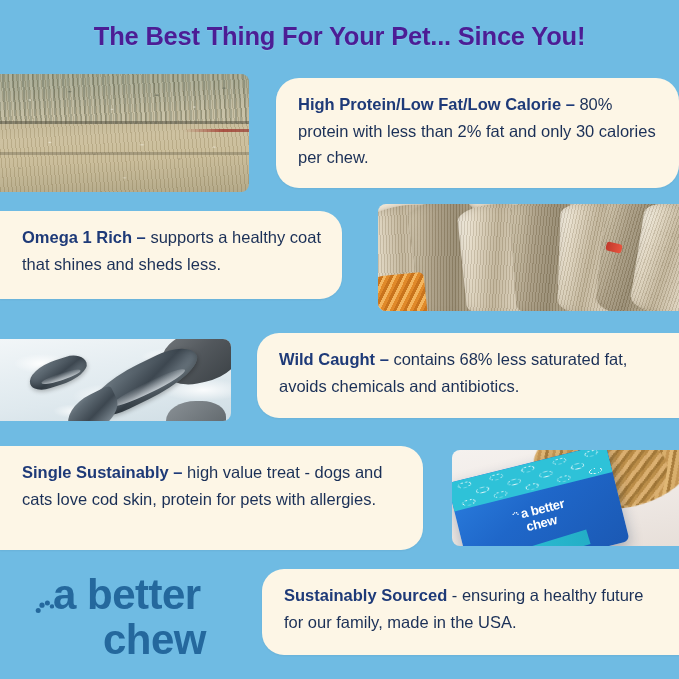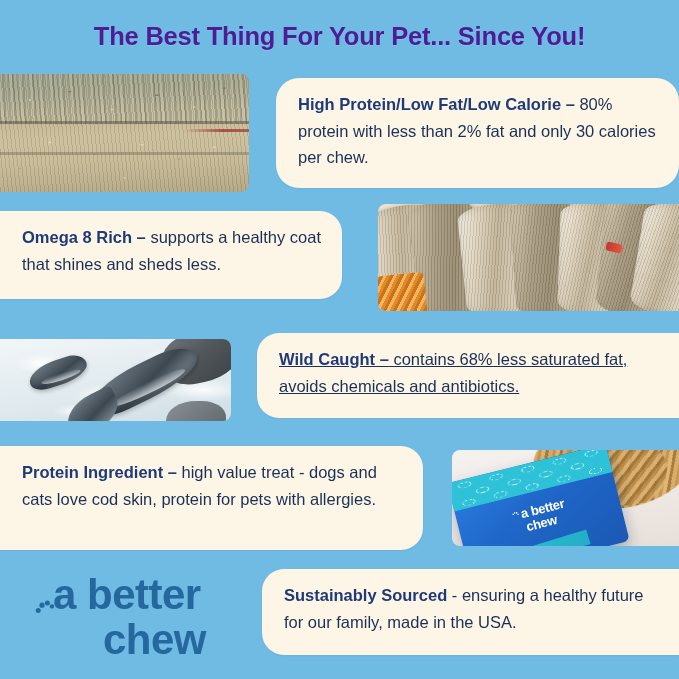--- a/index.html
+++ b/index.html
@@ -329,21 +329,21 @@
       <div class="skin-rib" style="top:66%; opacity:0.6;"></div>
       <div class="skin-red"></div>
     </div>
   </div>
 
   <div class="card bleed-right" style="left:276px; top:78px; width:403px; height:110px;border-radius:23px;">
     <b>High Protein/Low Fat/Low Calorie –</b><span> 80% protein with less than 2% fat and only 30 calories per chew.</span>
   </div>
 
   <div class="card bleed-left" style="left:0; top:211px; width:342px; height:88px;">
-    <b>Omega 8 Rich –</b><span> supports a healthy coat that shines and sheds less.</span>
+    <b>Omega 1 Rich –</b><span> supports a healthy coat that shines and sheds less.</span>
   </div>
 
   <div class="photo bleed-right rolls-base" style="left:378px; top:204px; width:301px; height:107px;">
     <div class="inner">
       <div class="roll" style="left:-4%;  top:2%;  width:26%; height:104%; transform:rotate(-13deg);"></div>
       <div class="roll dark" style="left:12%;  top:-4%; width:22%; height:108%; transform:rotate(-9deg);"></div>
       <div class="roll" style="left:28%;  top:0%;  width:24%; height:104%; transform:rotate(-6deg);"></div>
       <div class="roll dark" style="left:45%;  top:-6%; width:21%; height:110%; transform:rotate(-4deg);"></div>
       <div class="roll" style="left:60%;  top:-2%; width:22%; height:106%; transform:rotate(2deg);"></div>
       <div class="roll dark" style="left:74%;  top:-8%; width:20%; height:112%; transform:rotate(6deg);"></div>
@@ -361,26 +361,26 @@
       <div class="fish" style="left:12%; top:26%; width:26%; height:30%; transform:rotate(-18deg);">
         <div class="belly"></div>
       </div>
       <div class="fish" style="left:36%; top:30%; width:52%; height:44%; transform:rotate(-26deg);">
         <div class="belly"></div>
         <div class="tail" style="left:-22%; top:18%;"></div>
       </div>
     </div>
   </div>
 
-  <div class="card bleed-right" style="left:257px; top:333px; width:422px; height:85px;text-decoration:underline;">
+  <div class="card bleed-right" style="left:257px; top:333px; width:422px; height:85px;">
     <b>Wild Caught –</b><span> contains 68% less saturated fat, avoids chemicals and antibiotics.</span>
   </div>
 
   <div class="card bleed-left" style="left:0; top:446px; width:423px; height:104px;">
-    <b>Protein Ingredient –</b><span> high value treat - dogs and cats love cod skin, protein for pets with allergies.</span>
+    <b>Single Sustainably –</b><span> high value treat - dogs and cats love cod skin, protein for pets with allergies.</span>
   </div>
 
   <div class="photo bleed-right pouch-scene" style="left:452px; top:450px; width:227px; height:96px;">
     <div class="inner">
       <div class="fur"></div>
       <div class="fur2"></div>
       <div class="pouch">
         <div class="pouch-top"></div>
         <div class="pouch-logo">
           <div>

